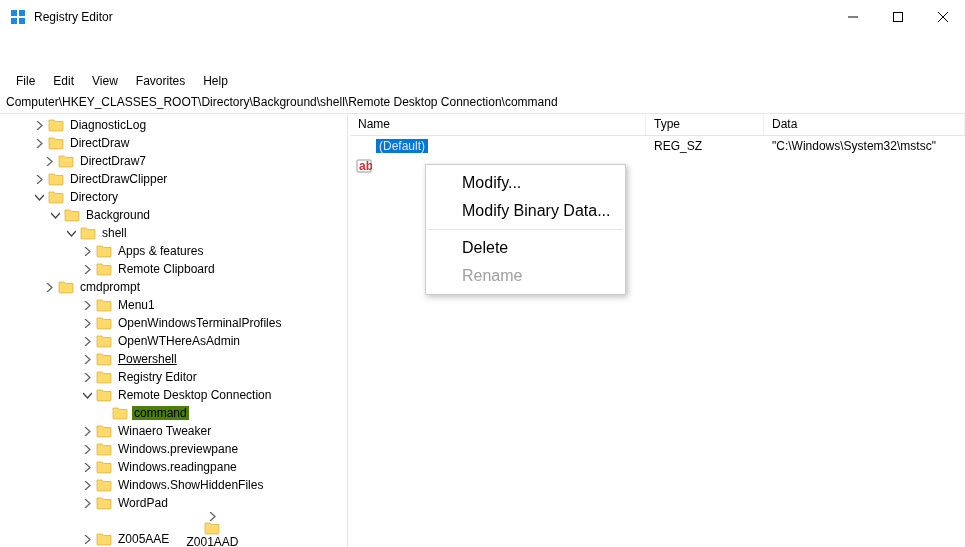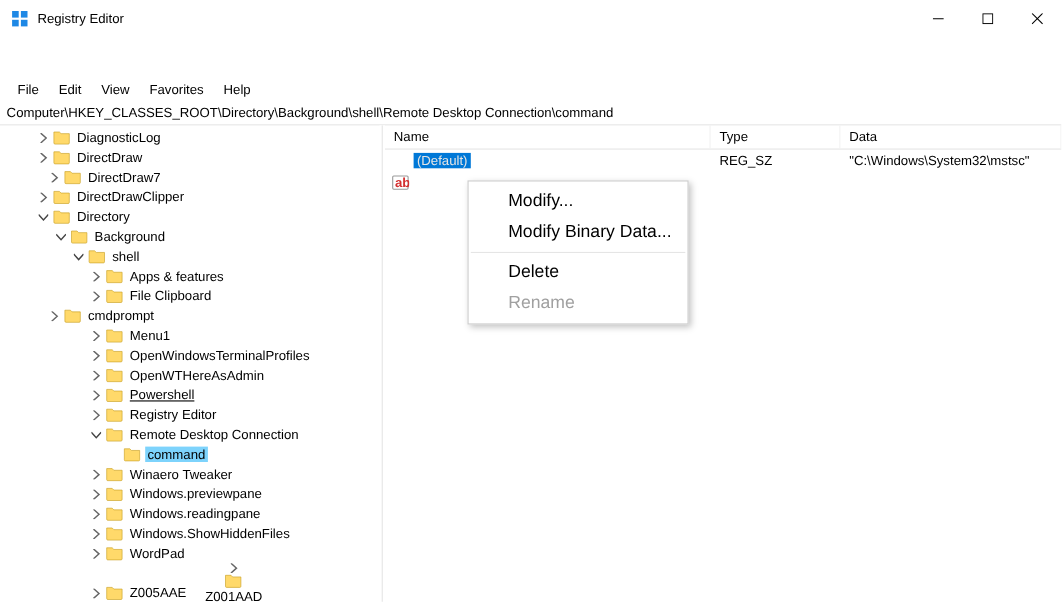--- a/index.html
+++ b/index.html
@@ -20,21 +20,21 @@
 .tree-pane { width: 345px; overflow: auto; position: relative; }
 .splitter { width: 5px; background: #fff; cursor: ew-resize; position: relative; }
 .splitter::before { content:""; position:absolute; left:2px; top:0; bottom:0; width:1px; background:#e5e5e5;}
 .list-pane { flex: 1; position: relative; }
 
 .tree { padding-top: 2px; padding-bottom: 6px; }
 .node { display: flex; align-items: center; height: 18px; white-space: nowrap; }
 .twisty { width: 14px; height: 14px; display: inline-flex; align-items:center; justify-content:center; color:#666; }
 .folder { width: 16px; height: 14px; margin: 0 4px 0 2px; }
 .node-label { padding: 0 2px; }
-.selected { background: #7dd3fc; }
+.selected { background: #4d7c0f; }
 
 .list-header { display:flex; height:22px; border-bottom:1px solid #e5e5e5;}
 .list-header .col { padding:3px 8px; border-right:1px solid #f2f2f2;}
 .col-name{ width:296px;} .col-type{ width:118px;} .col-data{ flex:1;}
 .list-row { display:flex; height:20px; align-items:center;}
 .list-row .col { padding:0 8px; }
 .val-icon{ width:16px; height:16px; margin-left:6px;margin-top:40px;}
 .val-name{ background:#0078d7; color:#e5e5e5; padding:0 3px; margin-left:4px;}
 
 .ctx-menu { position:absolute; background:#fff; border:1px solid #ccc; box-shadow:2px 2px 6px rgba(0,0,0,0.25); padding:4px 0; min-width:200px;}
@@ -183,21 +183,21 @@
         </div>
         <div class="node" style="padding-left: 80px;">
           <span class="twisty">
             <svg width="9" height="9">
               <path d="M2 0 L7 4.5 L2 9" fill="none" stroke="#666" stroke-width="1.3"></path>
             </svg>
           </span>
           <span class="folder"><svg viewBox="0 0 16 14">
               <path d="M1 2h5l1.5 1.5H15V12a1 1 0 0 1-1 1H2a1 1 0 0 1-1-1z" fill="#ffd96a" stroke="#c9a227" stroke-width="0.6"></path>
             </svg></span>
-          <span class="node-label">File Clipboard</span>
+          <span class="node-label">Remote Clipboard</span>
         </div>
         <div class="node" style="padding-left: 42px;">
           <span class="twisty">
             <svg width="9" height="9">
               <path d="M2 0 L7 4.5 L2 9" fill="none" stroke="#666" stroke-width="1.3"></path>
             </svg>
           </span>
           <span class="folder"><svg viewBox="0 0 16 14">
               <path d="M1 2h5l1.5 1.5H15V12a1 1 0 0 1-1 1H2a1 1 0 0 1-1-1z" fill="#ffd96a" stroke="#c9a227" stroke-width="0.6"></path>
             </svg></span>

